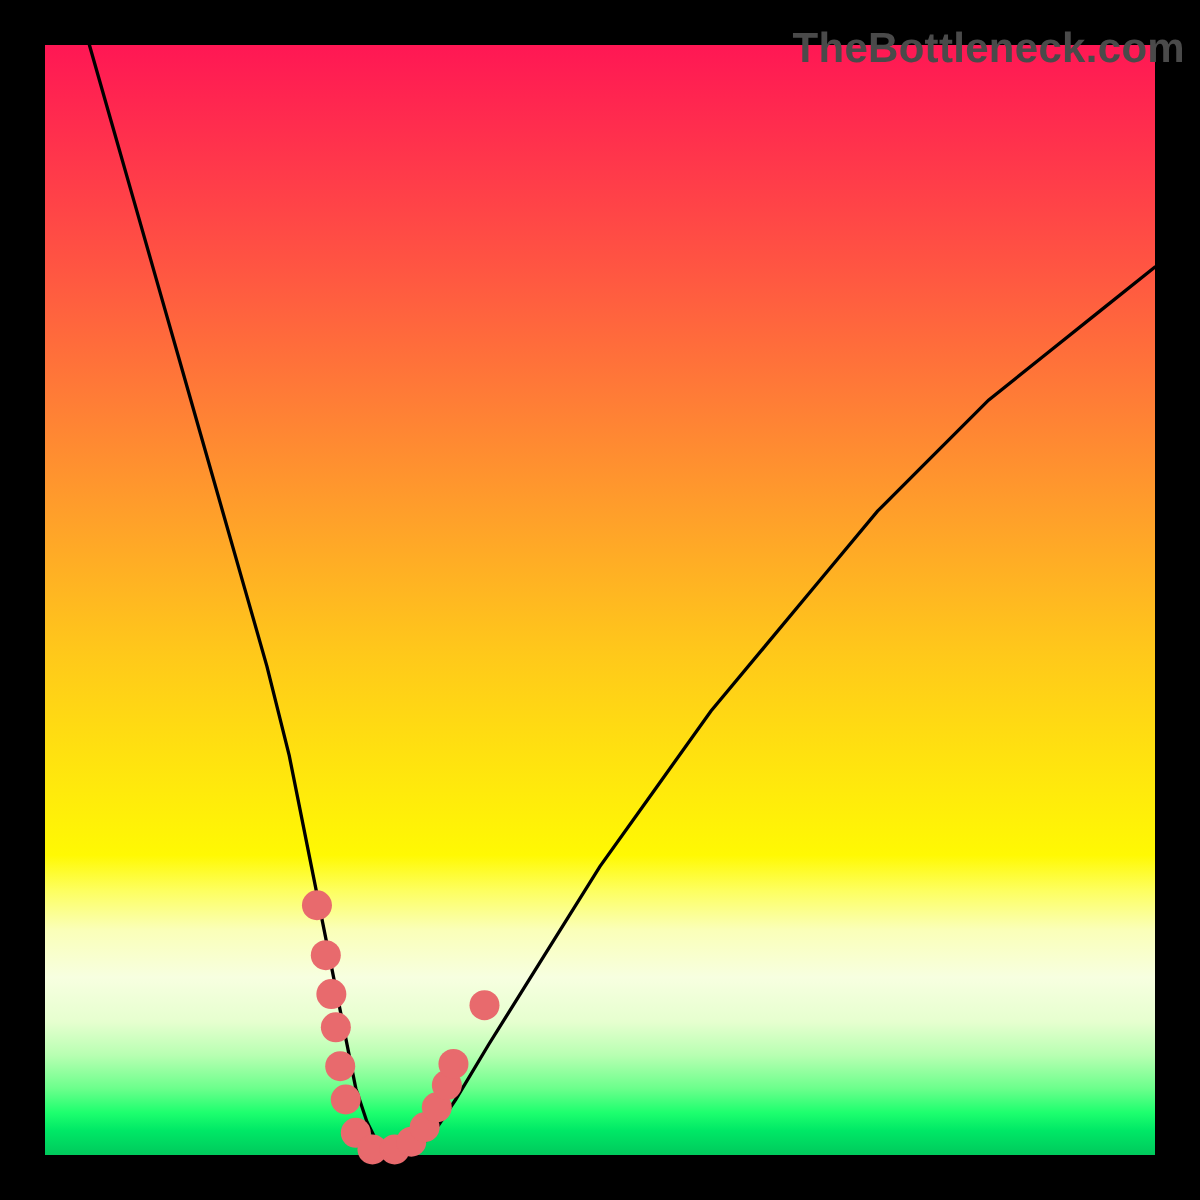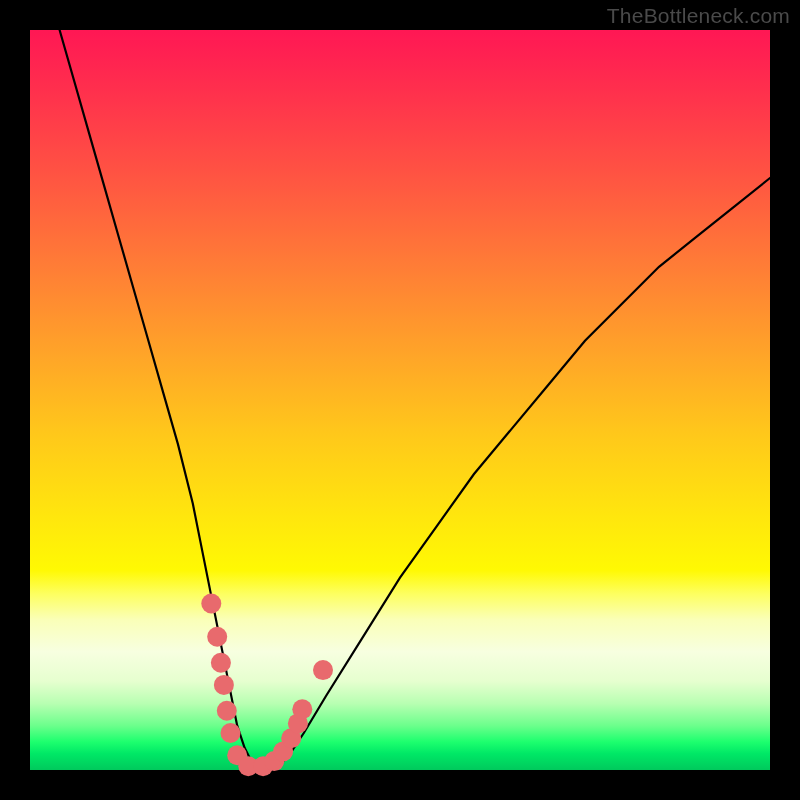--- a/index.html
+++ b/index.html
@@ -50,25 +50,25 @@
   .plot svg {
     position: absolute;
     left: 0;
     top: 0;
     width: 740px;
     height: 740px;
     overflow: visible;
   }
   .watermark {
     position: absolute;
-    top: 4px;
+    top: 16px;
     right: 10px;
     color: #4a4a4a;
-    font-size: 21px;
-    font-weight: 400;
+    font-size: 28px;
+    font-weight: 700;
     letter-spacing: 0.2px;
     font-family: Arial, Helvetica, sans-serif;
   }
 </style>
 </head>
 <body>
 
 <div class="frame">
   <div class="plot">
     <svg viewBox="0 0 740 740">

